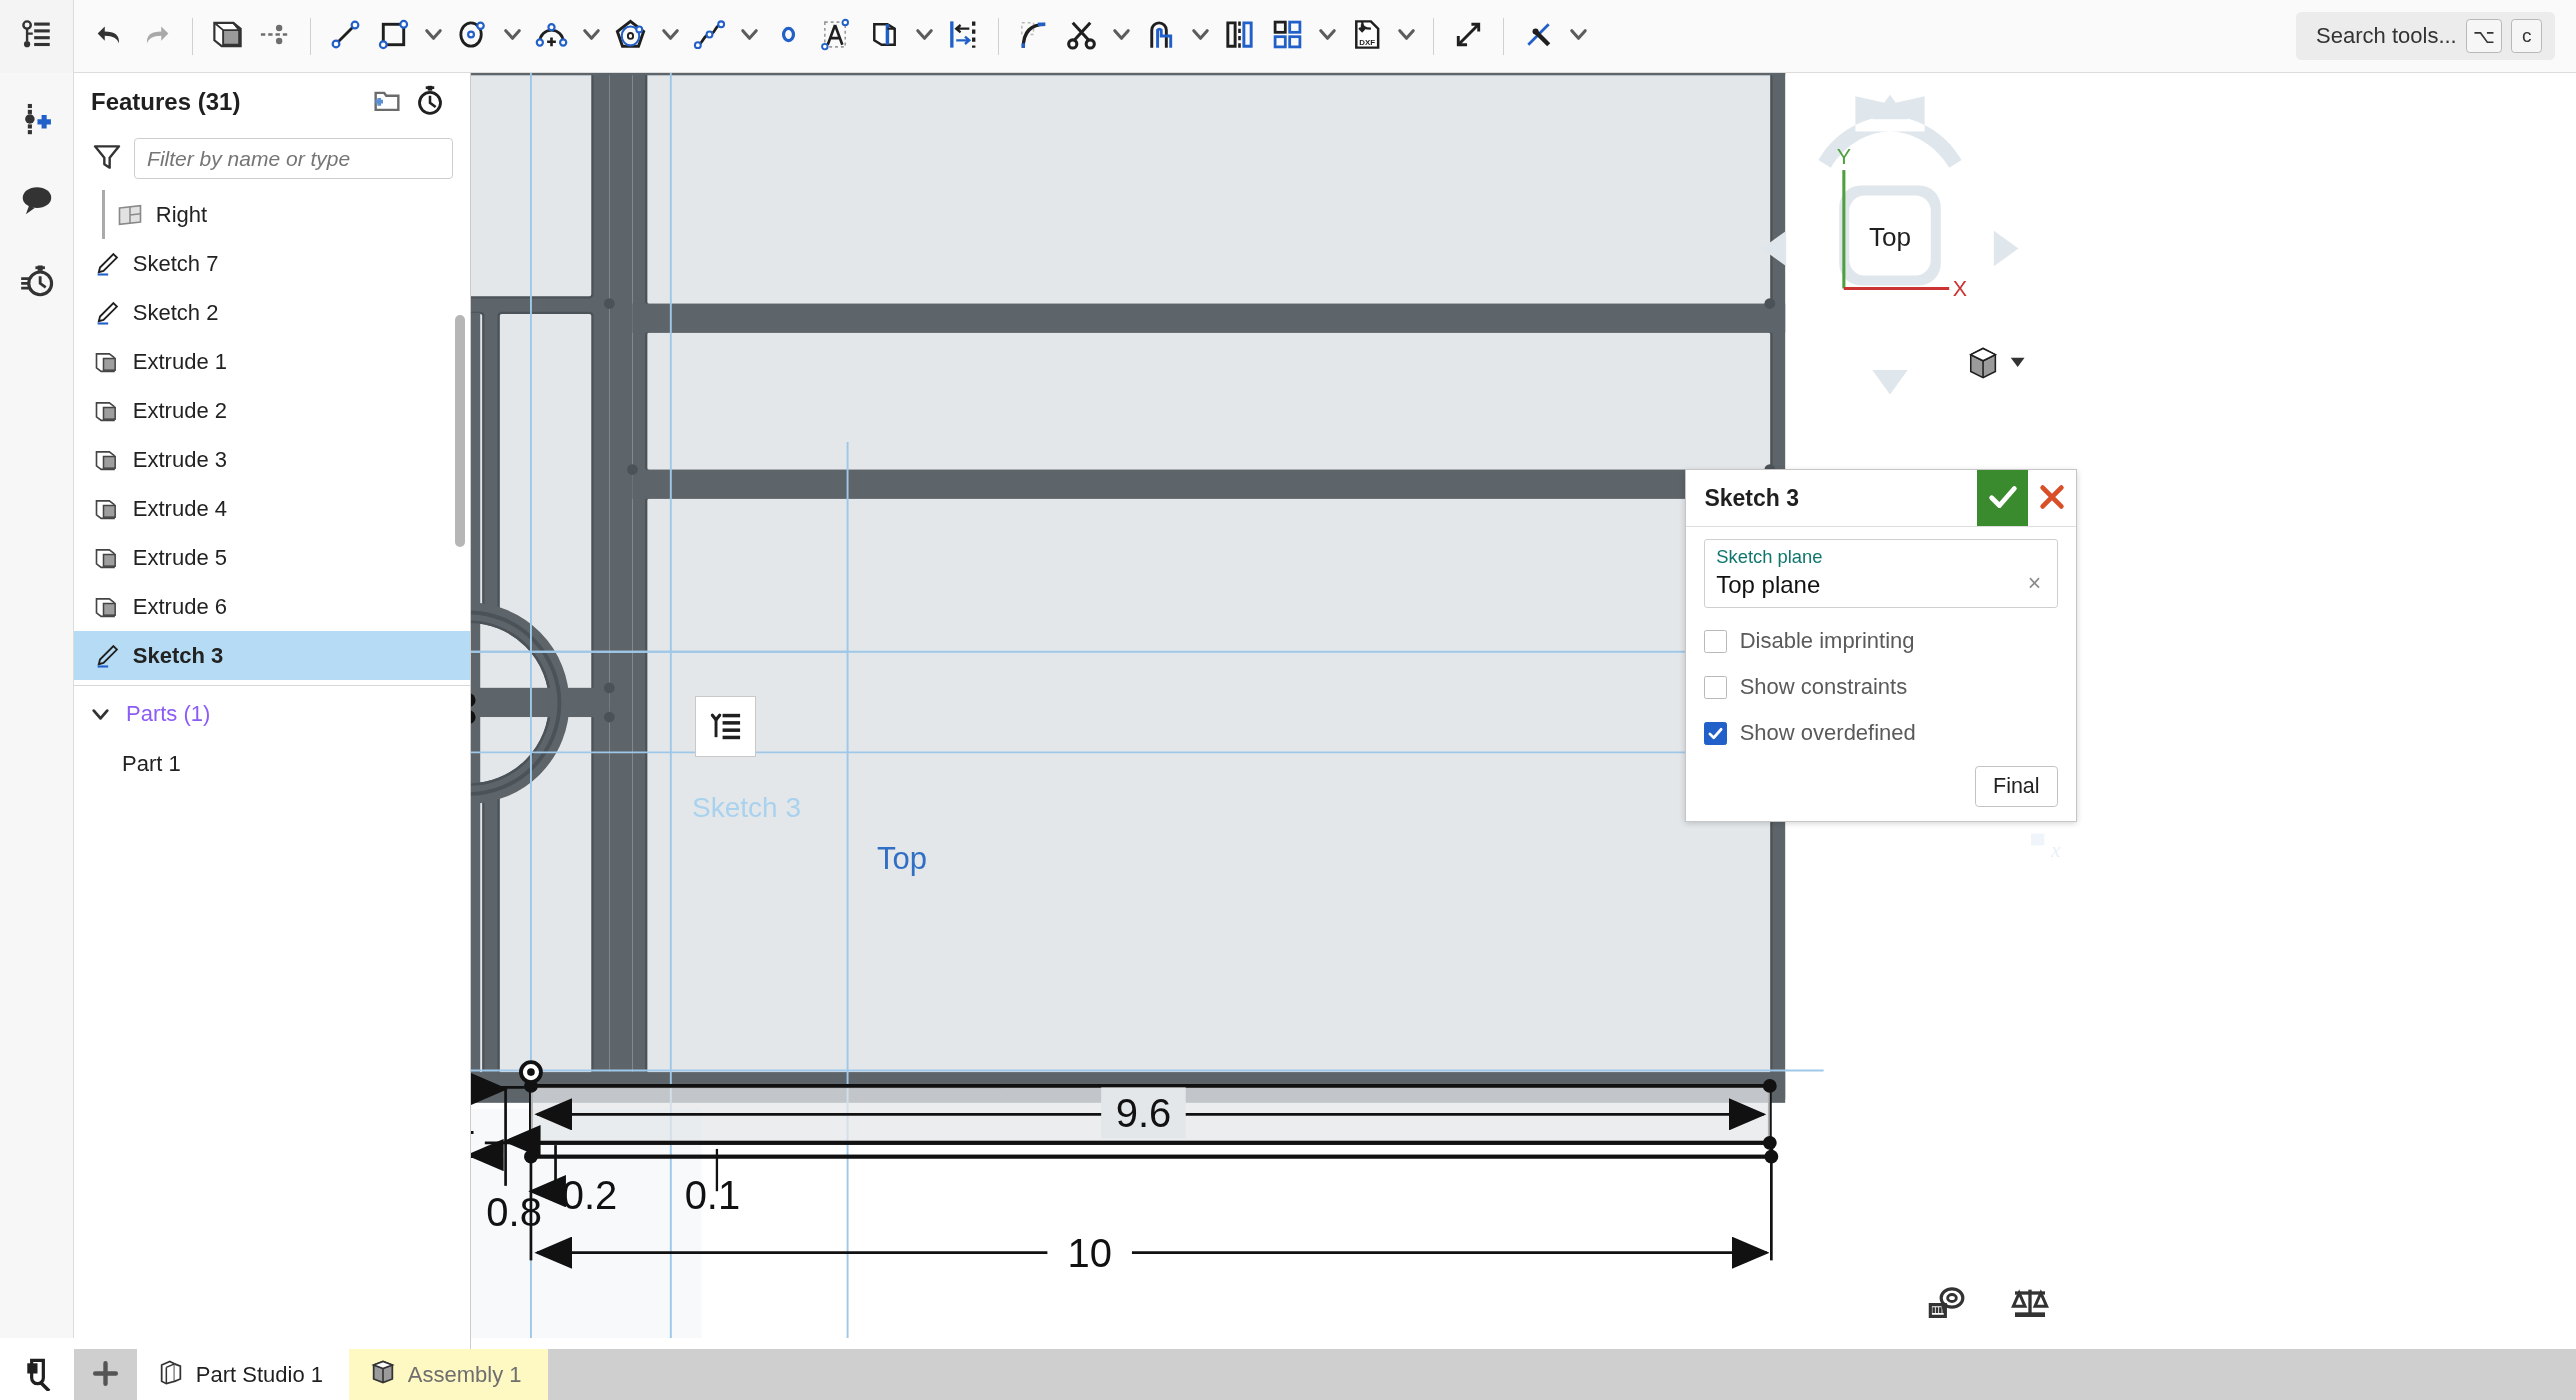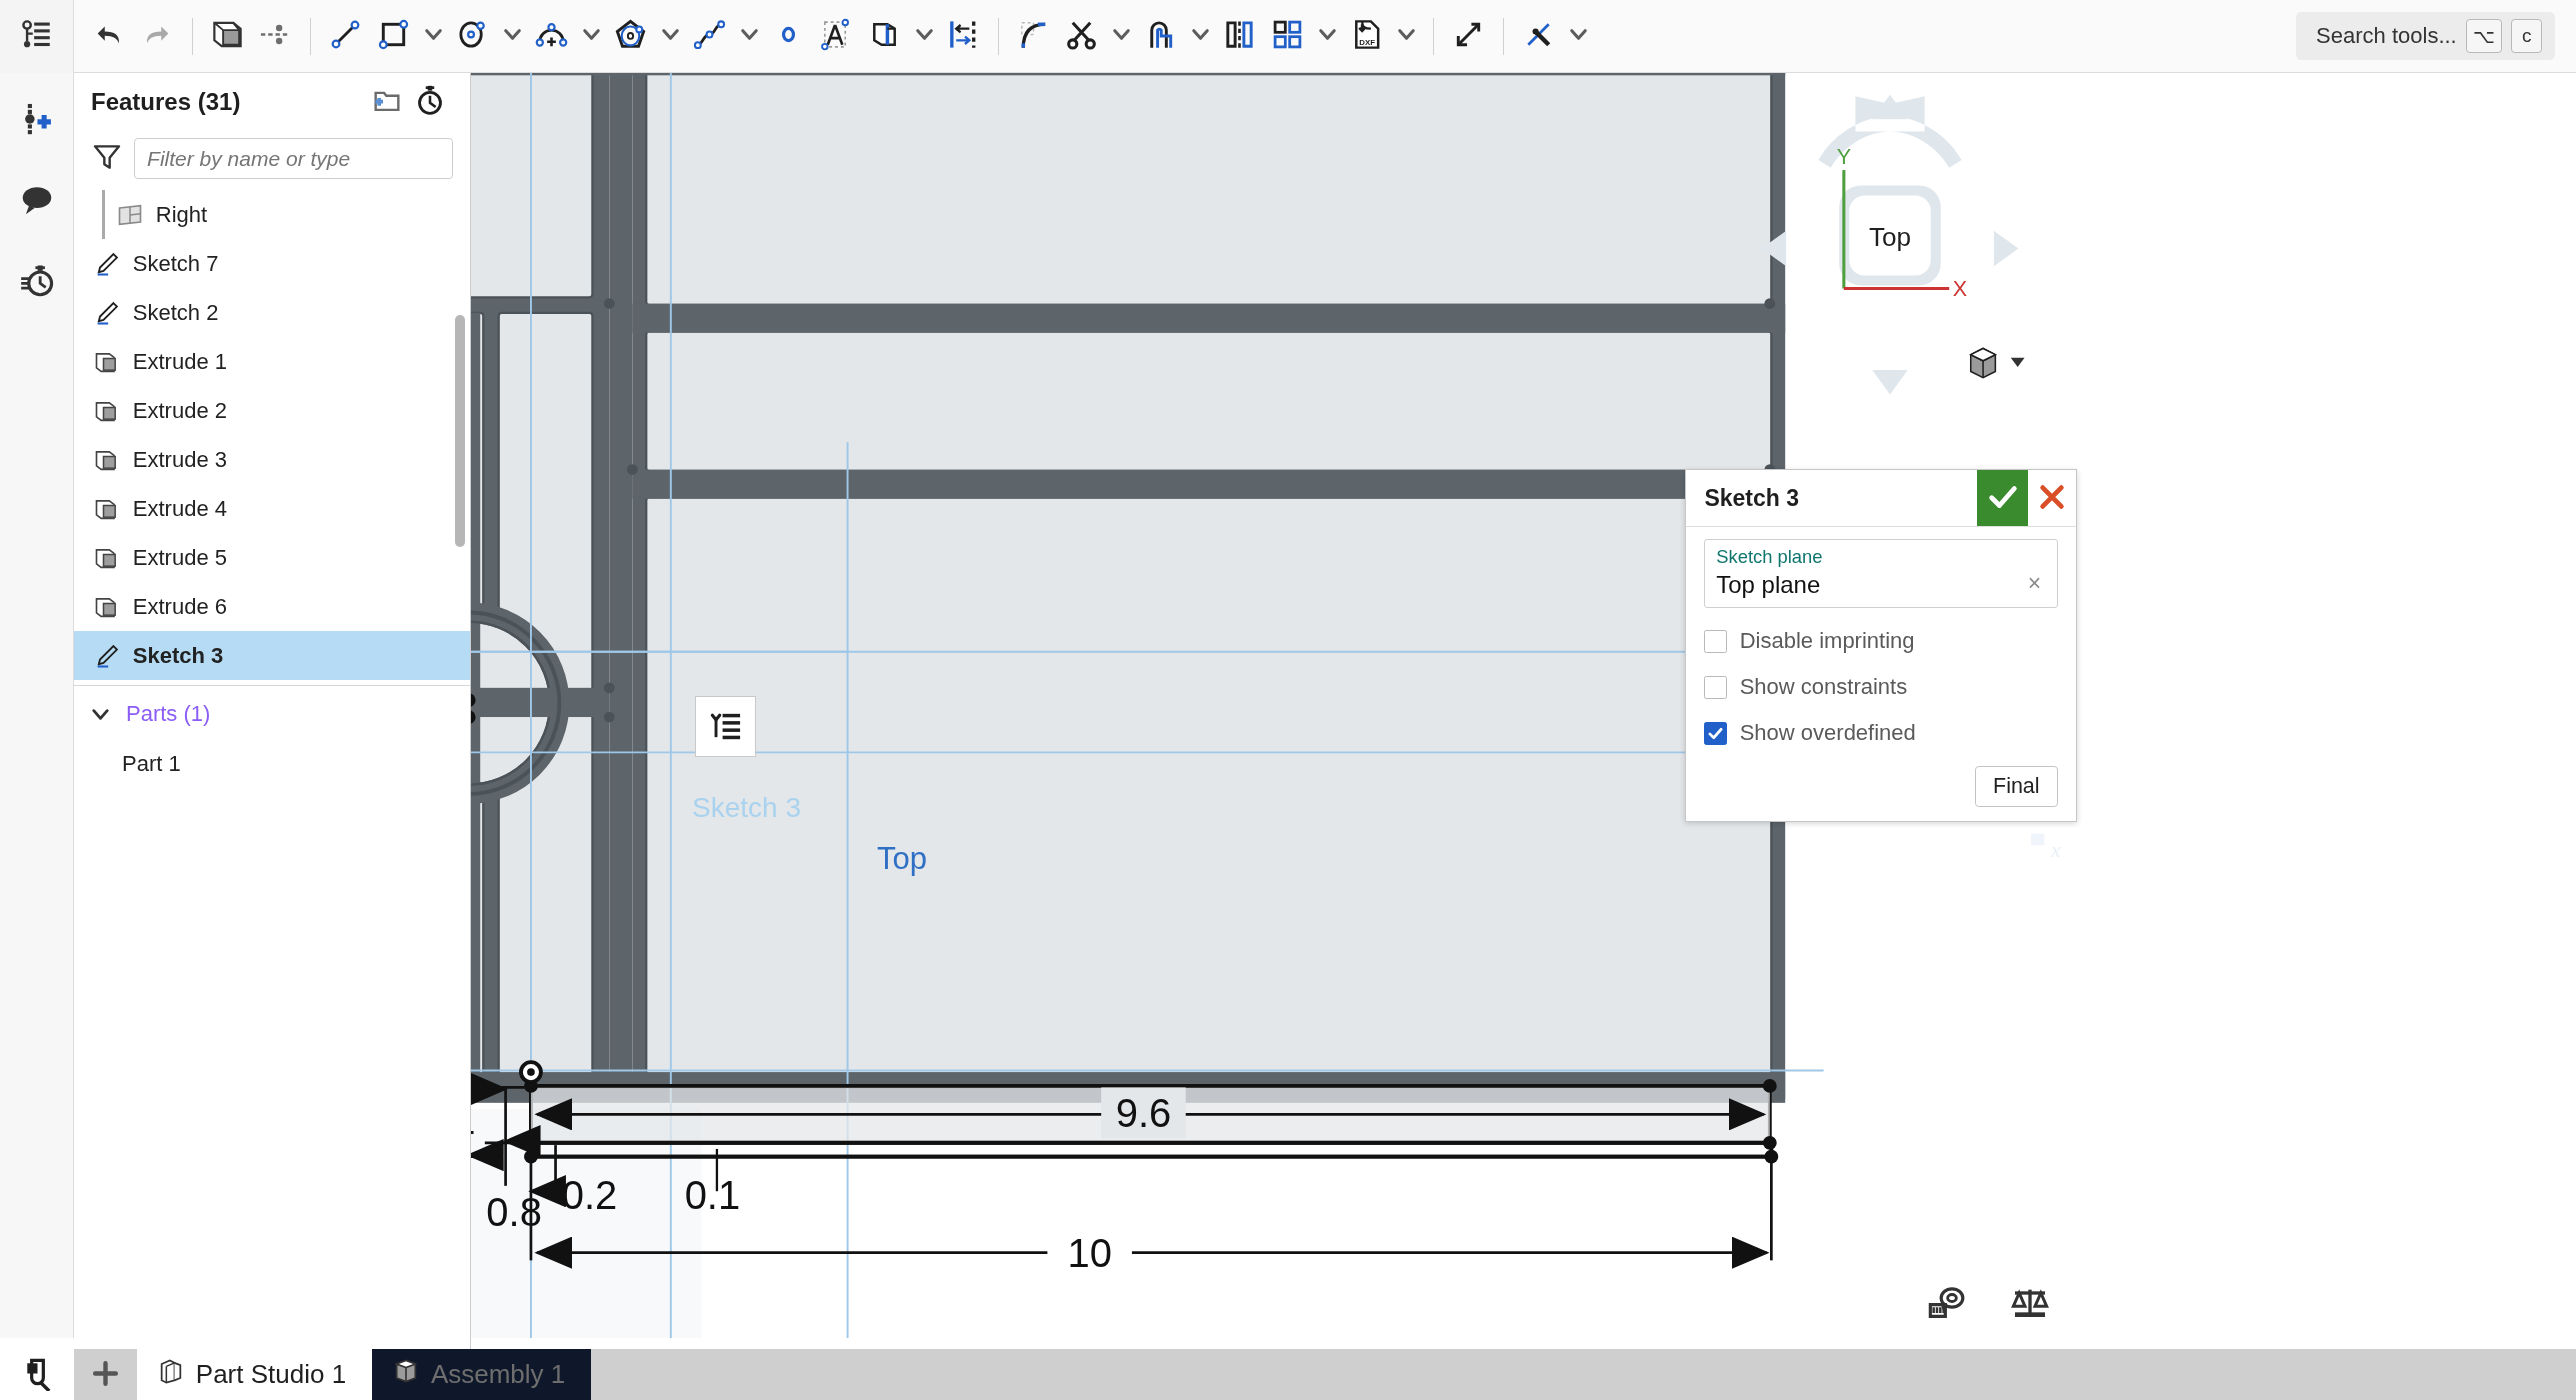--- a/index.html
+++ b/index.html
@@ -167,24 +167,24 @@
 
   
   #tabbar {
     position: absolute; left: 0; bottom: 0; width: 2576px; height: 51px;
     background: #cfcfcf; display: flex; align-items: stretch;
   }
   .tab-corner { width: 74px; display: flex; align-items: center; justify-content: center; background: #ffffff; }
   .tab-plus { width: 63px; display: flex; align-items: center; justify-content: center; cursor: pointer; }
   .tab {
     display: flex; align-items: center; gap: 10.8px; padding: 0 26px 0 20px;
-    font-size: 26px; cursor: pointer;
+    font-size: 22px; cursor: pointer;
   }
   .tab.active { background: #ffffff; color: #1f1f1f; }
-  .tab.inactive { background: #0f172a; color: #6e6e6e; }
+  .tab.inactive { background: #fef9c3; color: #6e6e6e; }
   .tab-spacer { flex: 1; background: #cfcfcf; }
 </style>
 </head>
 <body>
 
 <div id="app">
 
   <div id="toolbar">
 
     <div class="tb-left-slot">

